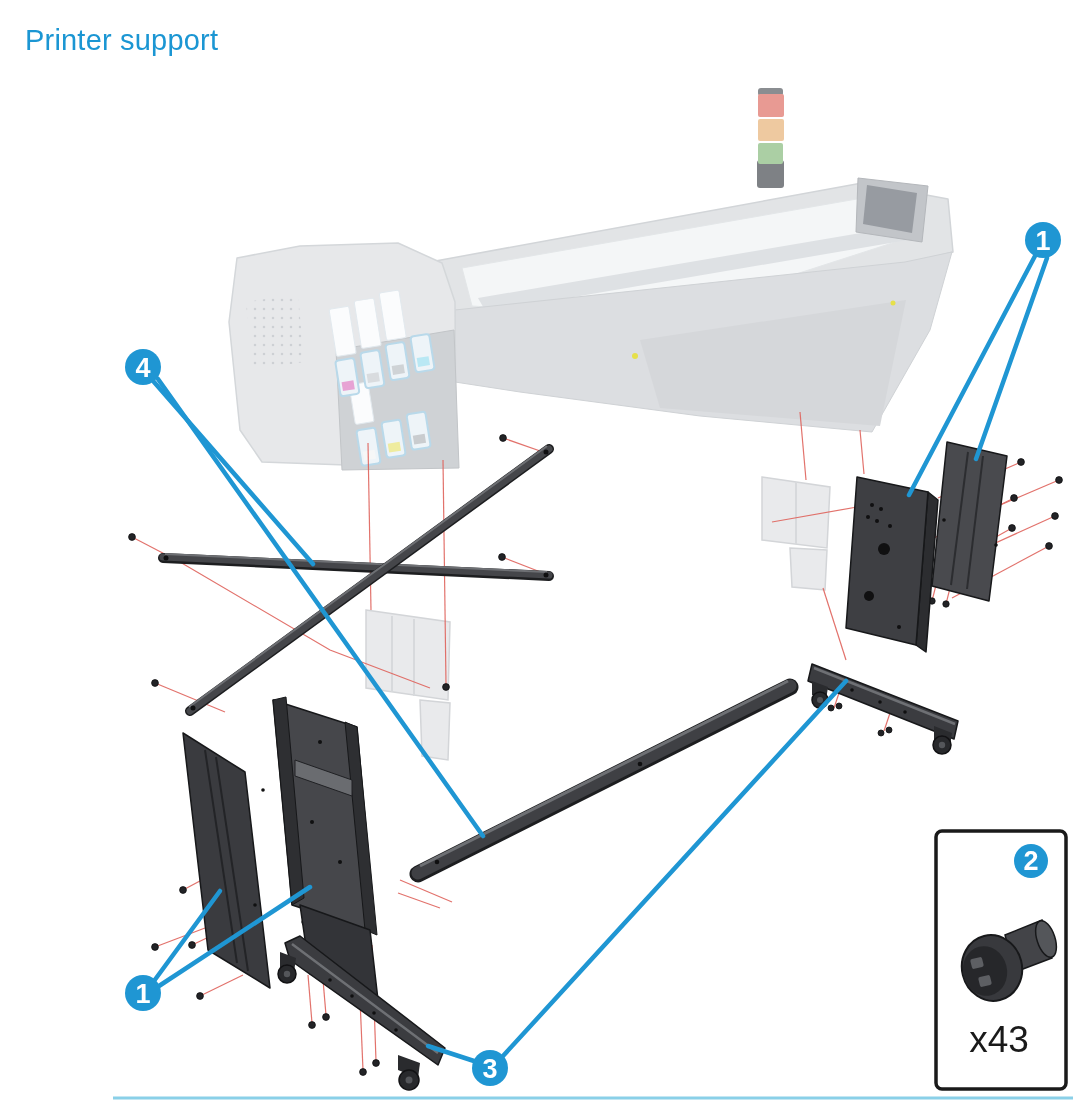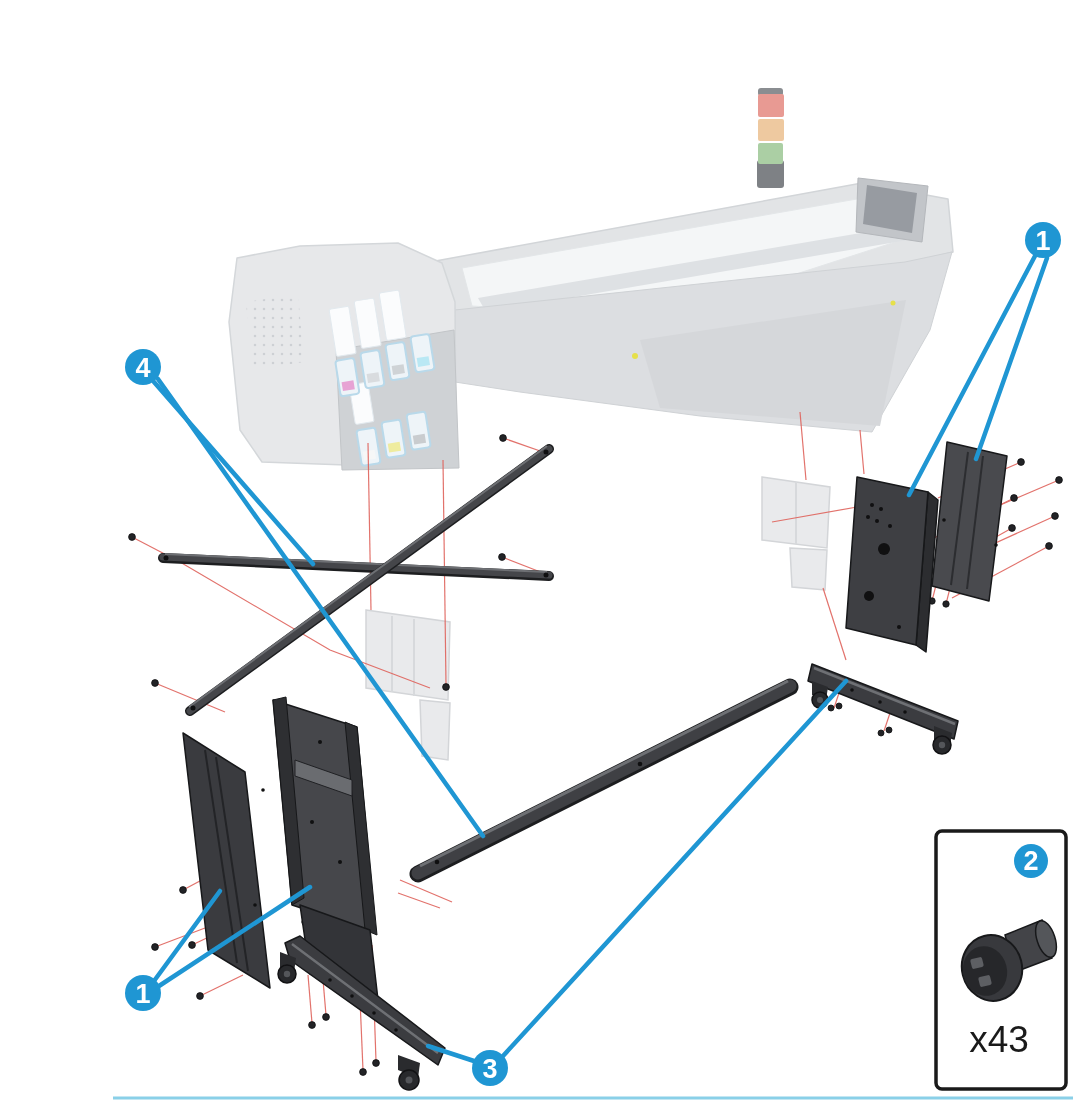--- a/index.html
+++ b/index.html
@@ -24,20 +24,21 @@
   .qty{
     font-family:"Liberation Sans",sans-serif;
     font-size:37px;fill:#1a1a1a;text-anchor:middle;
   }
 </style>
 </head>
 <body>
 
 <div class="page">
 
+  <h1 class="title">Printer support</h1>
 
   <svg class="diagram" width="1073" height="1105" viewBox="0 0 1073 1105">
 
     <defs>
       <pattern id="grill" width="9" height="9" patternUnits="userSpaceOnUse">
         <circle cx="3" cy="3" r="1.3" fill="#cdd0d4"></circle>
       </pattern>
     </defs>
 
     <g stroke-linejoin="round">

